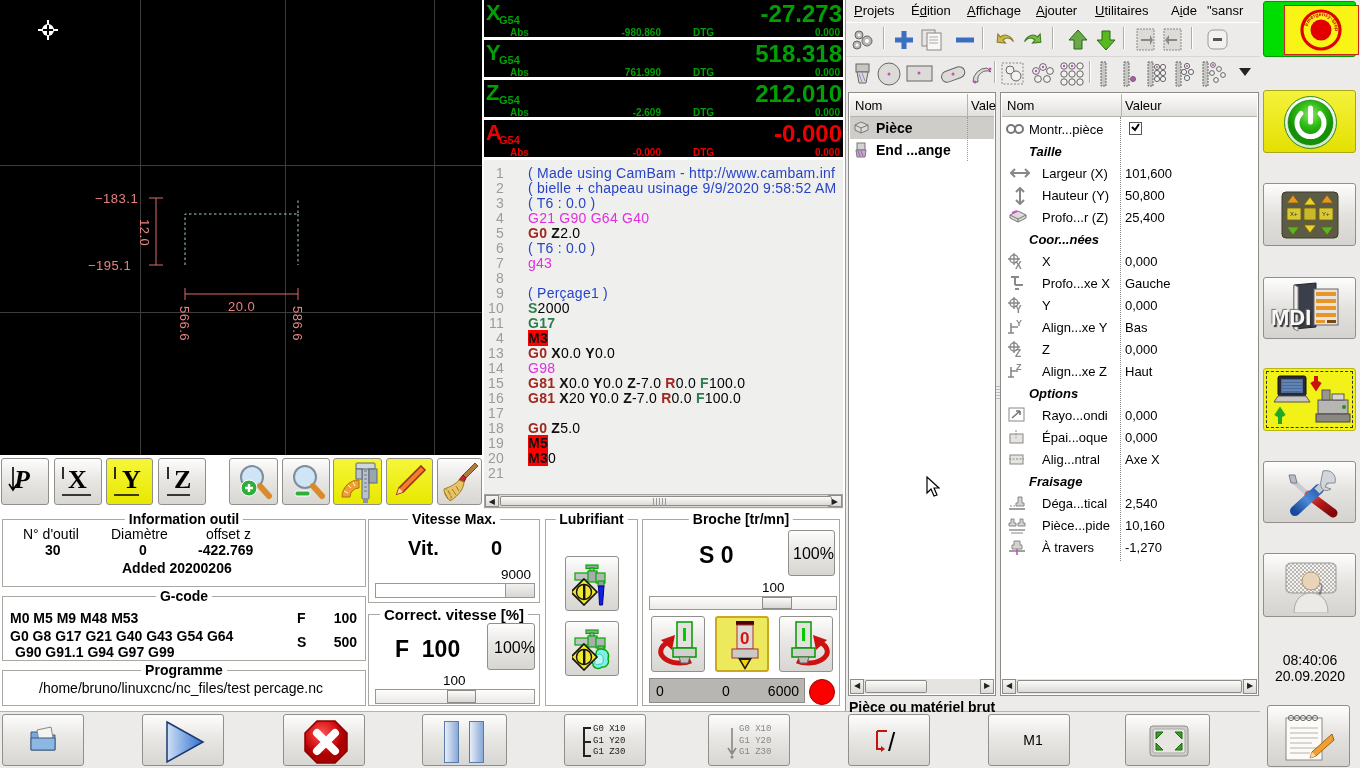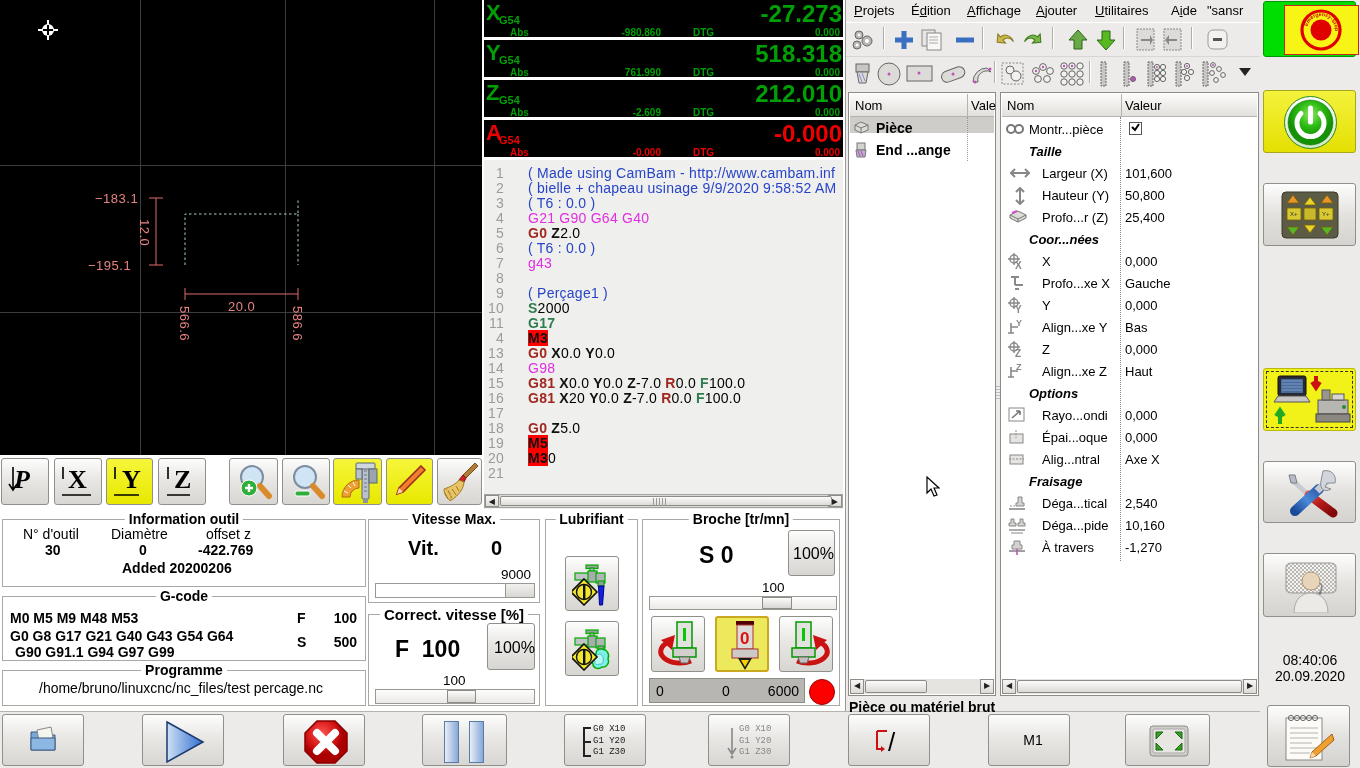--- a/index.html
+++ b/index.html
@@ -38,21 +38,21 @@
 
 .sbar{position:absolute;background:#d9d7d3;border:1px solid #a5a39e;box-sizing:border-box;}
 .sthumb{position:absolute;top:1px;bottom:1px;background:linear-gradient(#fbfbfa,#dcdad6);border:1px solid #8e8c87;border-radius:2px;}
 .sarrow{position:absolute;width:14px;top:0;bottom:0;background:linear-gradient(#f6f5f3,#dddbd7);border:1px solid #8e8c87;box-sizing:border-box;font-size:8px;color:#222;text-align:center;line-height:12px;}
 
 #cambam{left:845px;top:0;width:415px;height:711px;background:#ecebe9;border-left:1px solid #999;box-sizing:border-box;}
 .menu{position:absolute;top:0;left:0;right:0;height:22px;font-size:13px;color:#000;}
 .menu span{position:absolute;top:3px;}
 .panel{position:absolute;background:#fff;border:1px solid #8e8c87;box-sizing:border-box;}
 .phead{position:absolute;left:1px;right:1px;top:1px;height:22px;background:linear-gradient(#fcfbfa,#e2e0dc);border-bottom:1px solid #b5b3ae;font-size:13px;color:#000;}
-.prow{position:absolute;left:1px;right:1px;height:16px;font-size:13px;color:#000;}
+.prow{position:absolute;left:1px;right:1px;height:22px;font-size:13px;color:#000;}
 .cat{font-weight:bold;font-style:italic;}
 .pl{position:absolute;left:40px;top:3px;white-space:nowrap;}
 .pv{position:absolute;left:123px;top:3px;white-space:nowrap;}
 .pic{position:absolute;left:4px;top:2px;}
 .tsep{position:absolute;top:4px;width:1px;height:22px;background:#b0aeaa;border-right:1px solid #fff;}
 
 #rcol{left:1260px;top:0;width:100px;height:768px;background:#ecebe9;}
 .rbtn{position:absolute;left:3px;width:93px;height:62px;background:linear-gradient(#fdfdfd,#e4e2de 50%,#d5d3cf);border:1px solid #918f8a;border-radius:3px;box-sizing:border-box;}
 
 #bbar{left:0;top:711px;width:1360px;height:57px;background:#ecebe9;border-top:1px solid #b5b3ae;box-sizing:border-box;}
@@ -770,21 +770,21 @@
             <span class="pl">Déga...tical</span>
             <span class="pv">2,540</span>
           </div>
       <div class="prow" style="top:422px;">
             <svg class="pic" style="left:6px;" width="18" height="18">
               <path d="M3 2 L6 2 L6 6 L8 6 L8 9 L1 9 L1 6 L3 6 Z" fill="#d5d3cf" stroke="#888"></path>
               <path d="M12 2 L15 2 L15 6 L17 6 L17 9 L10 9 L10 6 L12 6 Z" fill="#d5d3cf" stroke="#888"></path>
               <path d="M1 13 L17 13" stroke="#888" stroke-width="1.4"></path>
               <path d="M3 16 L15 16" stroke="#888"></path>
             </svg>
-            <span class="pl">Déga...pide</span>
+            <span class="pl">Pièce...pide</span>
             <span class="pv">10,160</span>
           </div>
       <div class="prow" style="top:444px;">
             <svg class="pic" style="left:6px;" width="18" height="18">
               <path d="M6 2 L12 2 L12 6 L14 6 L14 10 L4 10 L4 6 L6 6 Z" fill="#d5d3cf" stroke="#888"></path>
               <path d="M1 12 L17 12" stroke="#888" stroke-width="1.6"></path>
               <path d="M9 10 L9 16" stroke="#c050c0" stroke-width="1.6"></path>
             </svg>
             <span class="pl">À travers</span>
             <span class="pv">-1,270</span>
@@ -844,20 +844,38 @@
             <path d="M46 44 L52 36 L40 36 Z" fill="#52b82a"></path>
         <path d="M29 6 L35 14 L23 14 Z" fill="#e8d22a"></path>
             <path d="M29 42 L35 34 L23 34 Z" fill="#e8d22a"></path>
         <rect x="6" y="17" width="14" height="12" rx="1" fill="#d8c832"></rect>
         <rect x="23" y="17" width="12" height="12" rx="1" fill="#c8b82a"></rect>
         <rect x="38" y="17" width="14" height="12" rx="1" fill="#d8c832"></rect>
       </g>
       <text x="9" y="25" font-size="6" fill="#333">X+</text>
           <text x="41" y="25" font-size="6" fill="#333">Y+</text>
     </svg>
+  </div>
+  <div class="rbtn" style="top:277px;height:62px;">
+    <svg style="position:absolute;left:22px;top:3px;" width="56" height="56" viewBox="0 0 56 56">
+      <path d="M8 4 L30 2 L30 46 L8 48 Z" fill="#3a3f4a" stroke="#222"></path>
+      <path d="M8 4 L12 6 L12 50 L8 48 Z" fill="#f0efec" stroke="#888"></path>
+      <rect x="28" y="8" width="24" height="36" fill="#e8e4dc" stroke="#666"></rect>
+      <g fill="#e8952a">
+            <rect x="30" y="11" width="20" height="4"></rect>
+            <rect x="30" y="18" width="20" height="4"></rect>
+            <rect x="30" y="25" width="20" height="4"></rect>
+            <rect x="30" y="32" width="20" height="4"></rect>
+            <rect x="30" y="39" width="9" height="3"></rect>
+          </g>
+      <g fill="#7a4a10">
+            <rect x="41" y="39" width="9" height="3"></rect>
+          </g>
+    </svg>
+    <div style="position:absolute;left:7px;top:27px;font-size:22px;font-weight:bold;color:#f8f8f8;text-shadow:1.5px 1.5px 1px #333,-1px -1px 1px #777;">MDI</div>
   </div>
   <div class="rbtn" style="top:368px;height:63px;background:#f2f218;border:1px solid #b8b810;">
     <div style="position:absolute;left:2px;top:2px;right:2px;bottom:2px;border:1px dashed #333;"></div>
     <svg style="position:absolute;left:8px;top:5px;" width="80" height="52" viewBox="0 0 80 52">
       <rect x="6" y="2" width="28" height="20" rx="2" fill="#2a2a34" stroke="#111"></rect>
       <rect x="9" y="5" width="22" height="14" fill="#4a6a9a"></rect>
       <path d="M10 7 L30 7 M10 10 L30 10 M10 13 L30 13 M10 16 L30 16" stroke="#7a9aca" stroke-width="1"></path>
       <path d="M2 28 L38 28 L34 22 L6 22 Z" fill="#c8c6c2" stroke="#555"></path>
       <path d="M44 2 L44 12 M40 8 L44 14 L48 8" stroke="#cc1111" stroke-width="4" fill="none"></path>
       <path d="M8 50 L8 38 M4 42 L8 36 L12 42" stroke="#22aa22" stroke-width="4" fill="none"></path>

